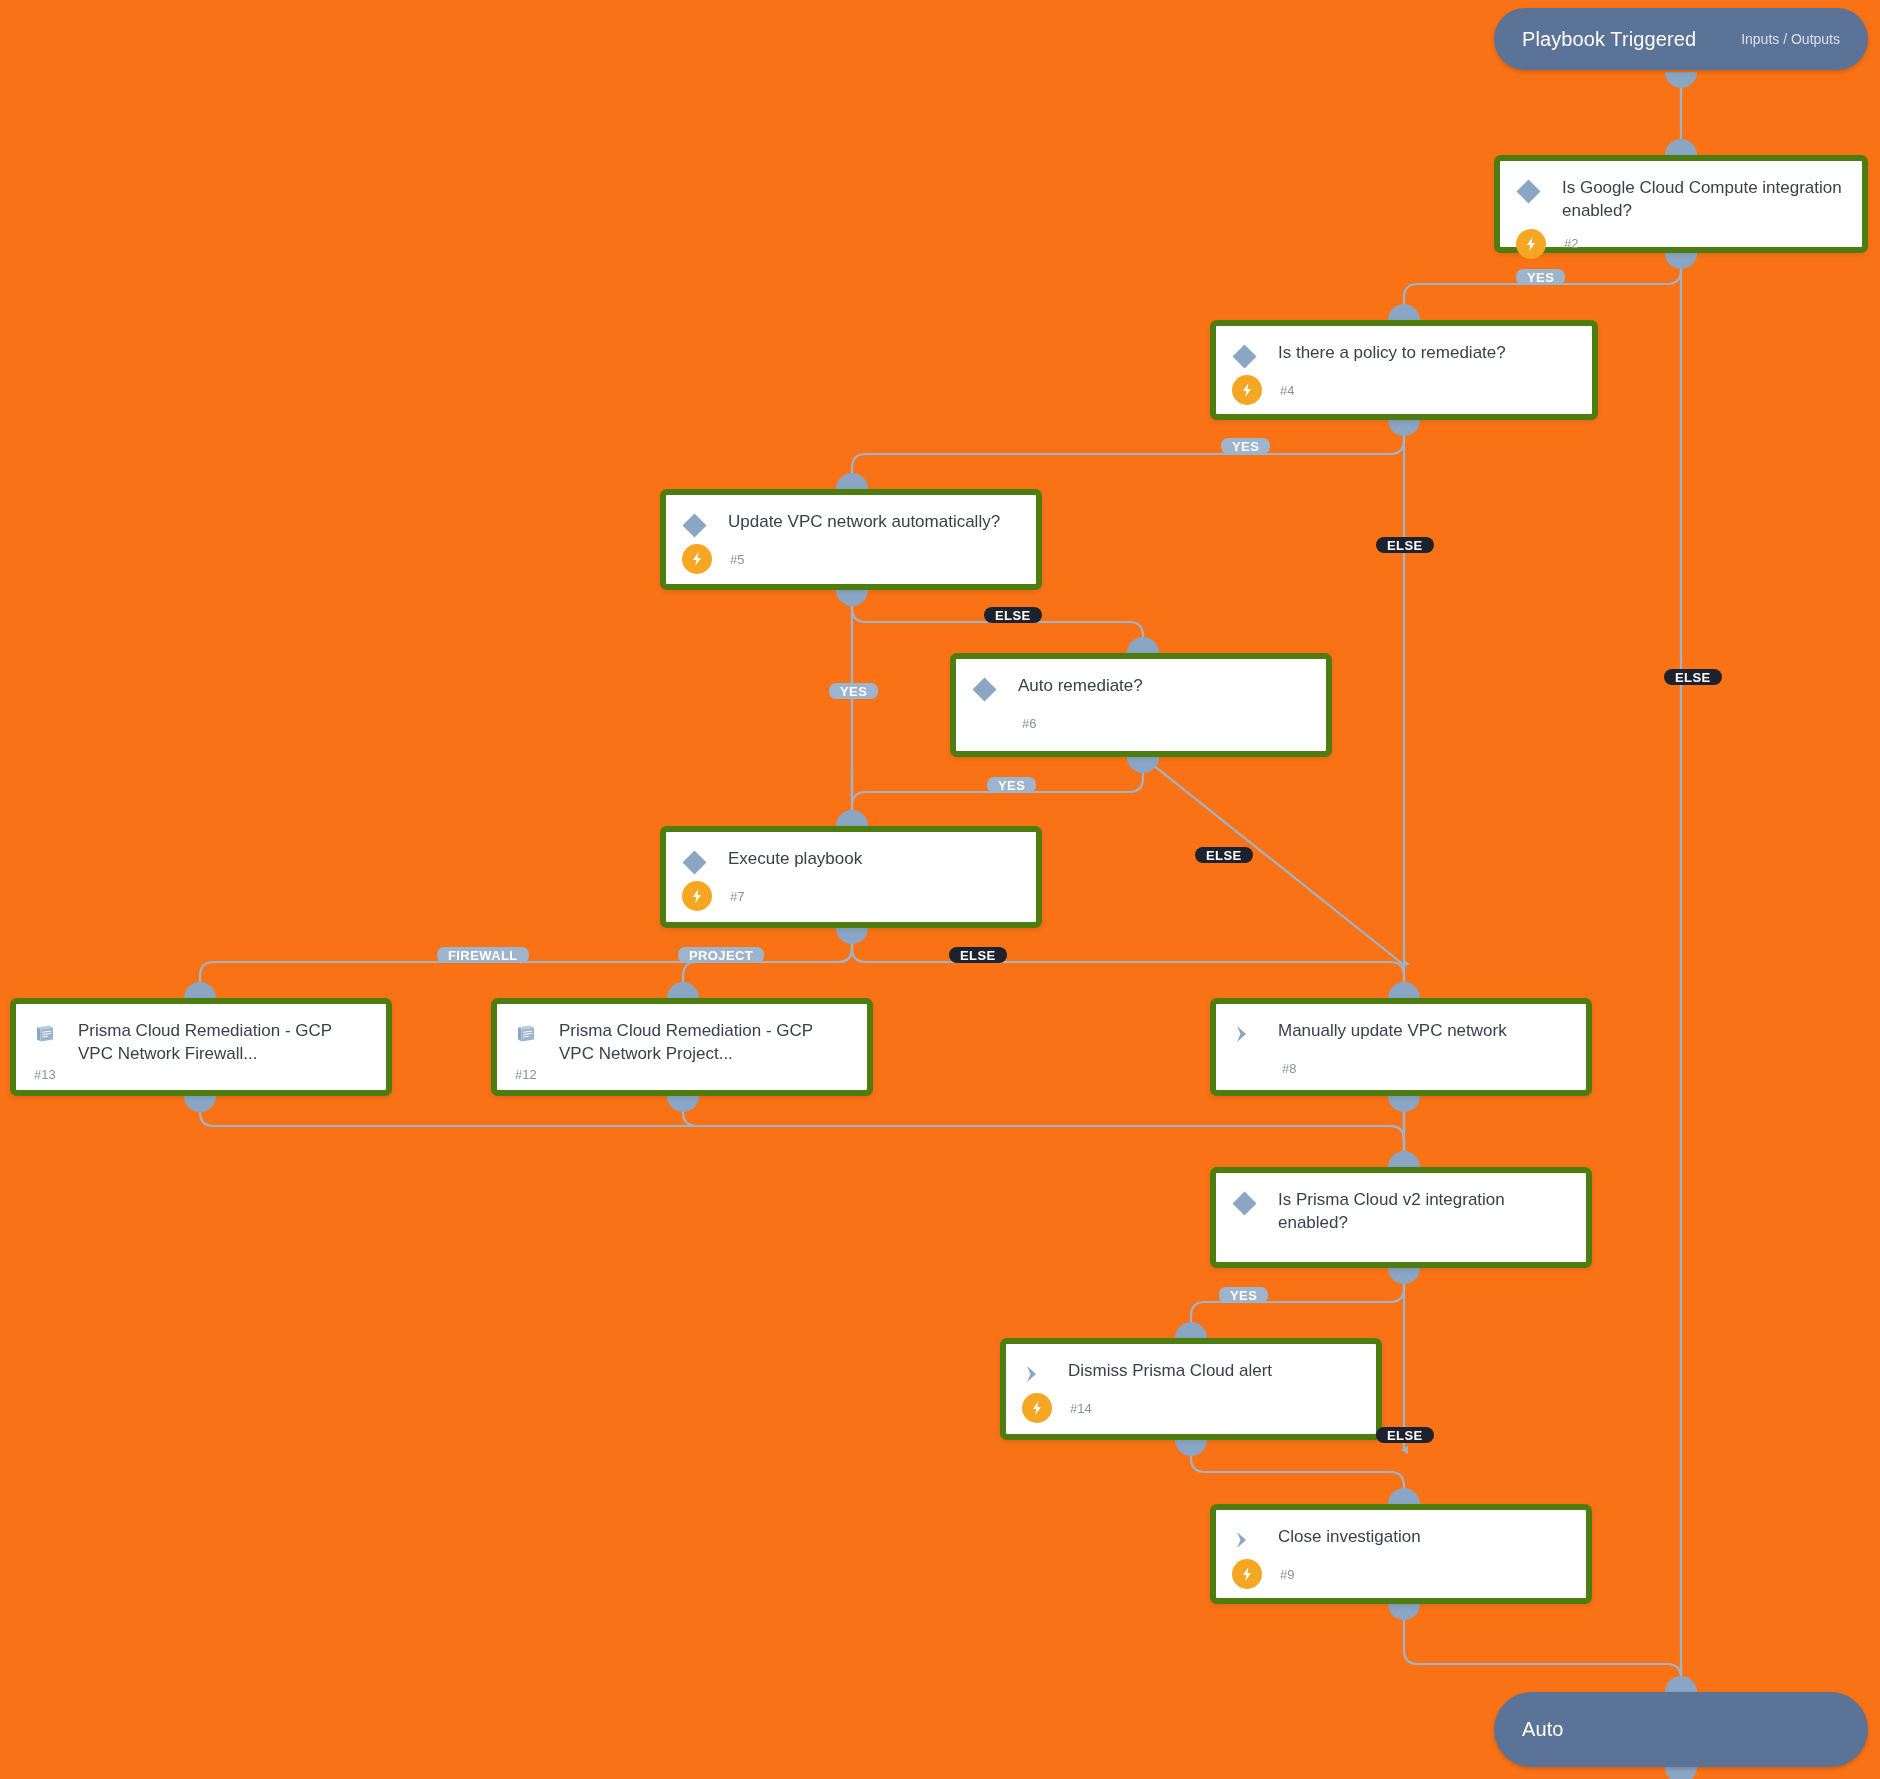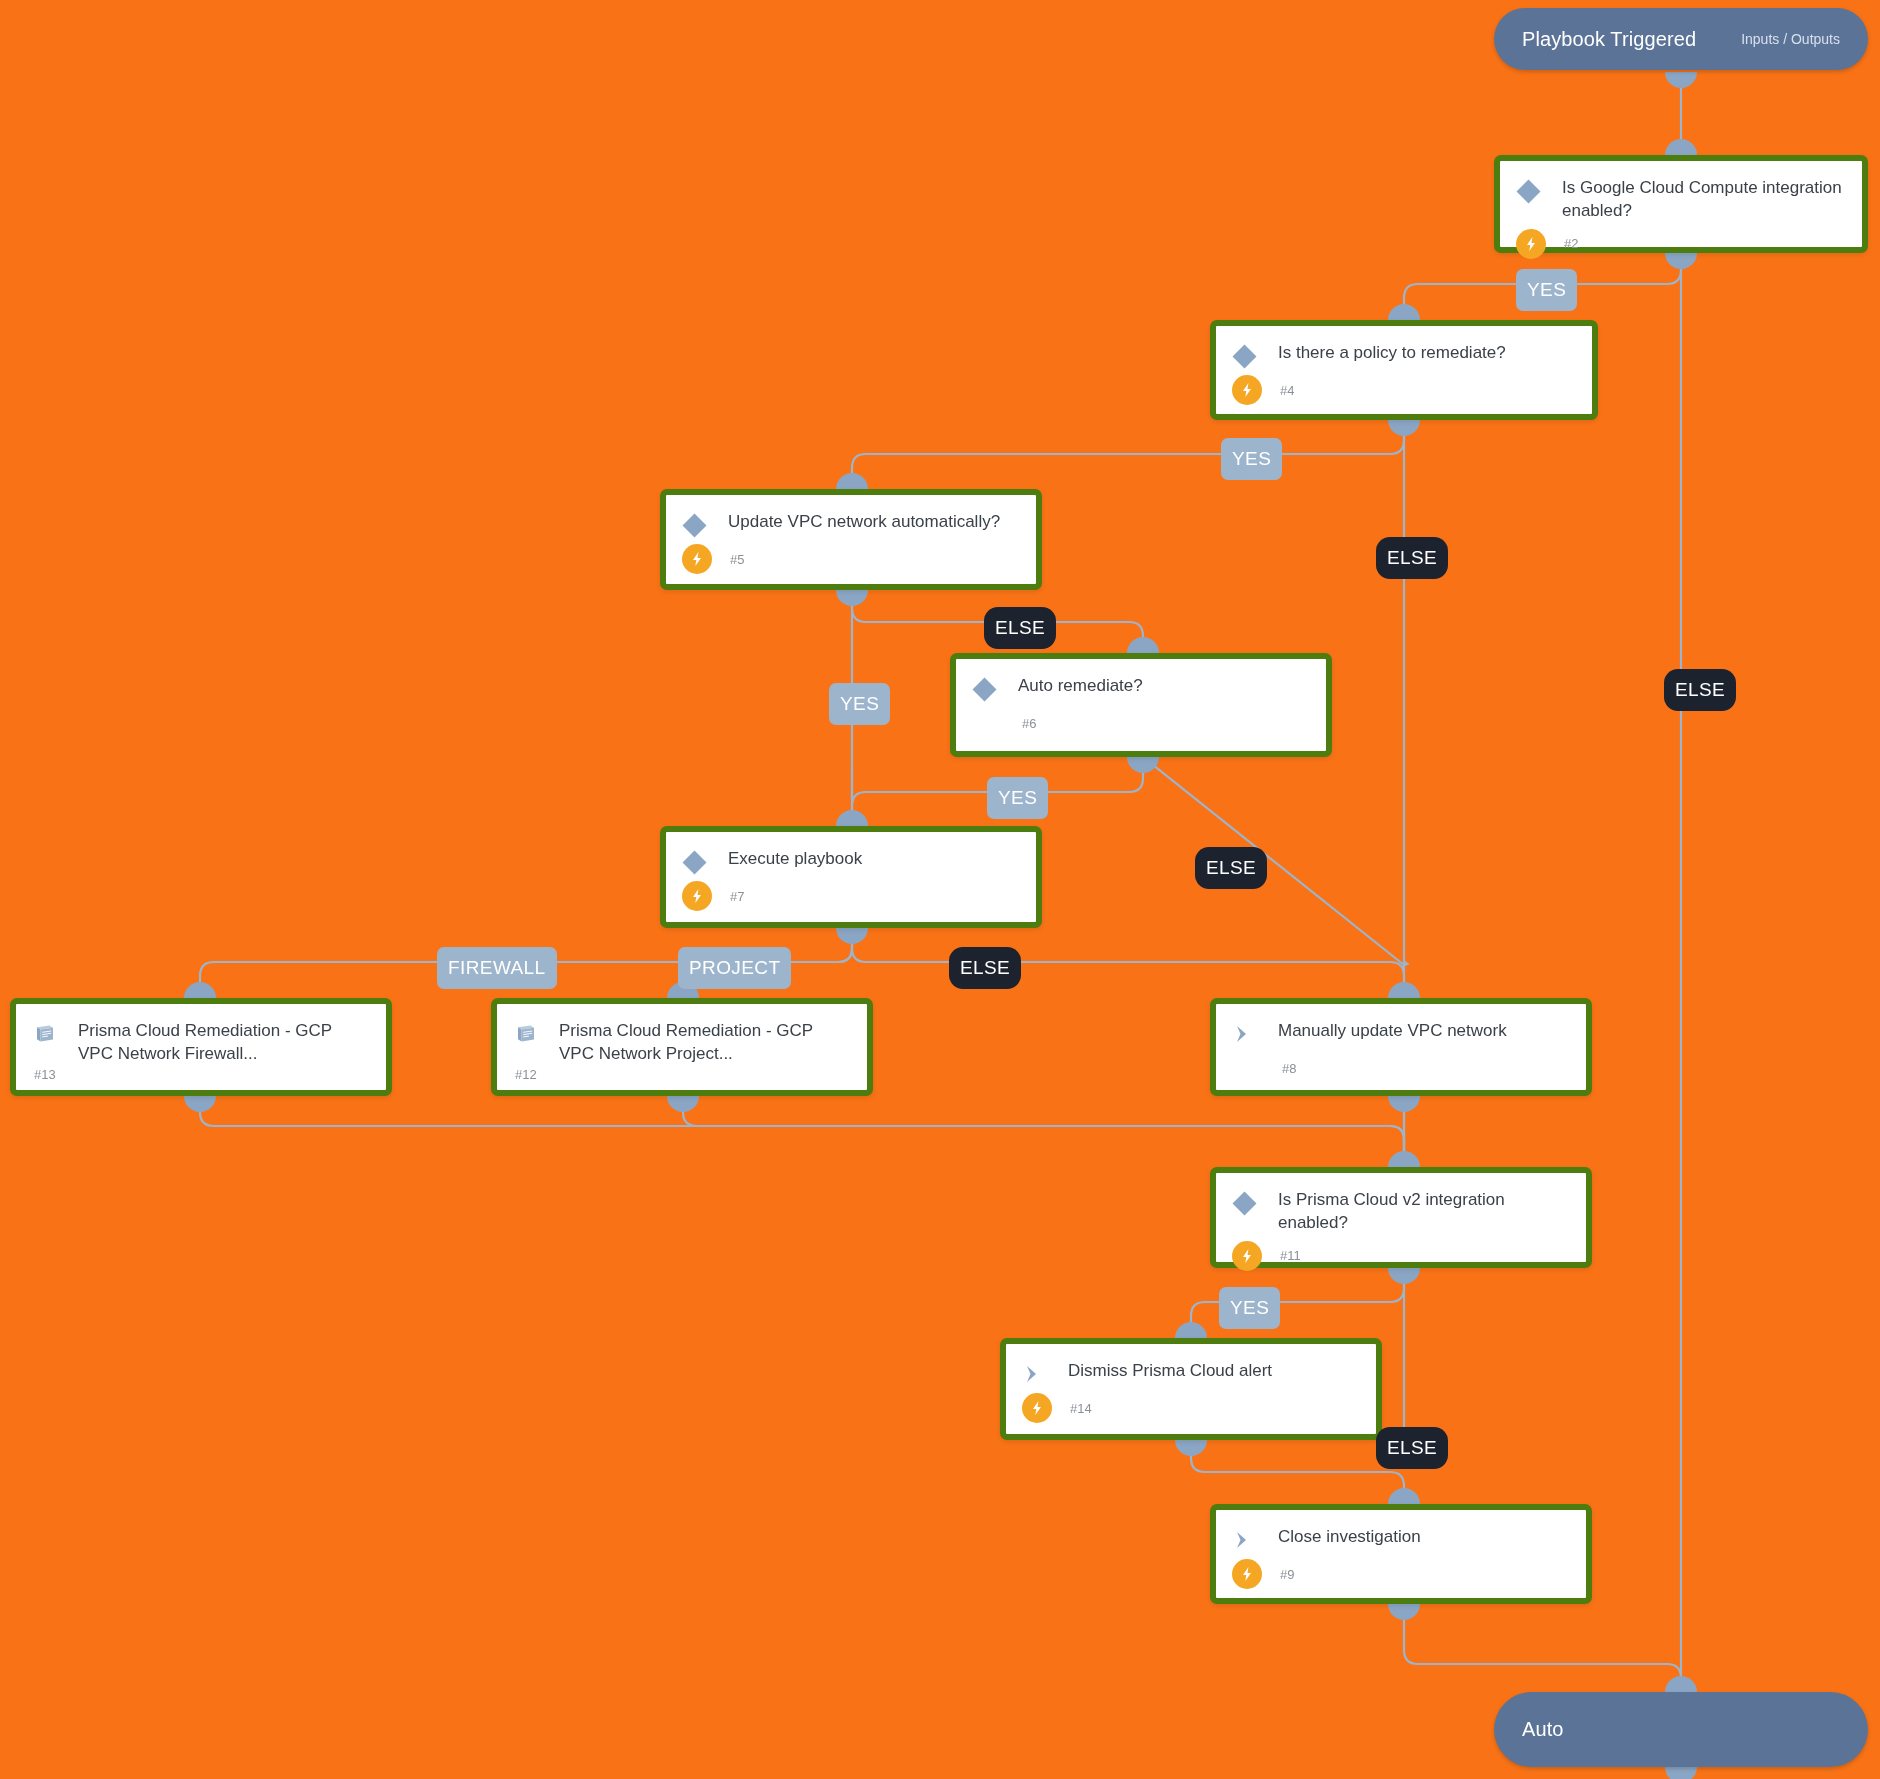--- a/index.html
+++ b/index.html
@@ -110,30 +110,31 @@
   }
   
   .chev { display:block; }
   
   .book { display:block; }
 
   
   .badge {
     position: absolute;
     border-radius: 7px;
-    font-size: 19px;
+    font-size: 13px;
     letter-spacing: .4px;
     color: #ffffff;
     display: flex;
     align-items: center;
     justify-content: center;
-    height: 42px;
+    height: 16px;
     padding: 0 11px;
     z-index: 6;
     white-space: nowrap;
+    font-weight: bold;
   }
   .badge.yes   { background: #9db4cd; }
   .badge.else  { background: #1c222e; border-radius: 14px; }
 </style>
 </head>
 <body>
 
 <div id="canvas">
 
   <svg class="edges" viewBox="0 0 1880 1779" xmlns="http://www.w3.org/2000/svg">
@@ -361,28 +362,20 @@
     </div>
   </div>
 
   <div class="card" style="left:1210px; top:1167px; width:382px; height:101px;">
     <div class="card-row">
       <span class="card-icon">
           <i class="diamond"></i>
         </span>
       <span class="card-title">Is Prisma Cloud v2 integration enabled?</span>
     </div>
-    <div class="card-foot">
-      <span class="bolt">
-        <svg width="16" height="16" viewBox="0 0 16 16">
-            <path d="M9.4 1 L4 9 H7.3 L6.3 15 L12 7 H8.5 Z" fill="#fff"></path>
-          </svg>
-      </span>
-      <span class="card-num">#11</span>
-    </div>
   </div>
 
   <div class="card" style="left:1000px; top:1338px; width:382px; height:102px;">
     <div class="card-row">
       <span class="card-icon">
         <svg class="chev" width="18" height="20" viewBox="0 0 18 20">
           <path d="M3 2 L12 10 L3 18 L6.5 10 Z" fill="#8ba6c4"></path>
         </svg>
       </span>
       <span class="card-title">Dismiss Prisma Cloud alert</span>

